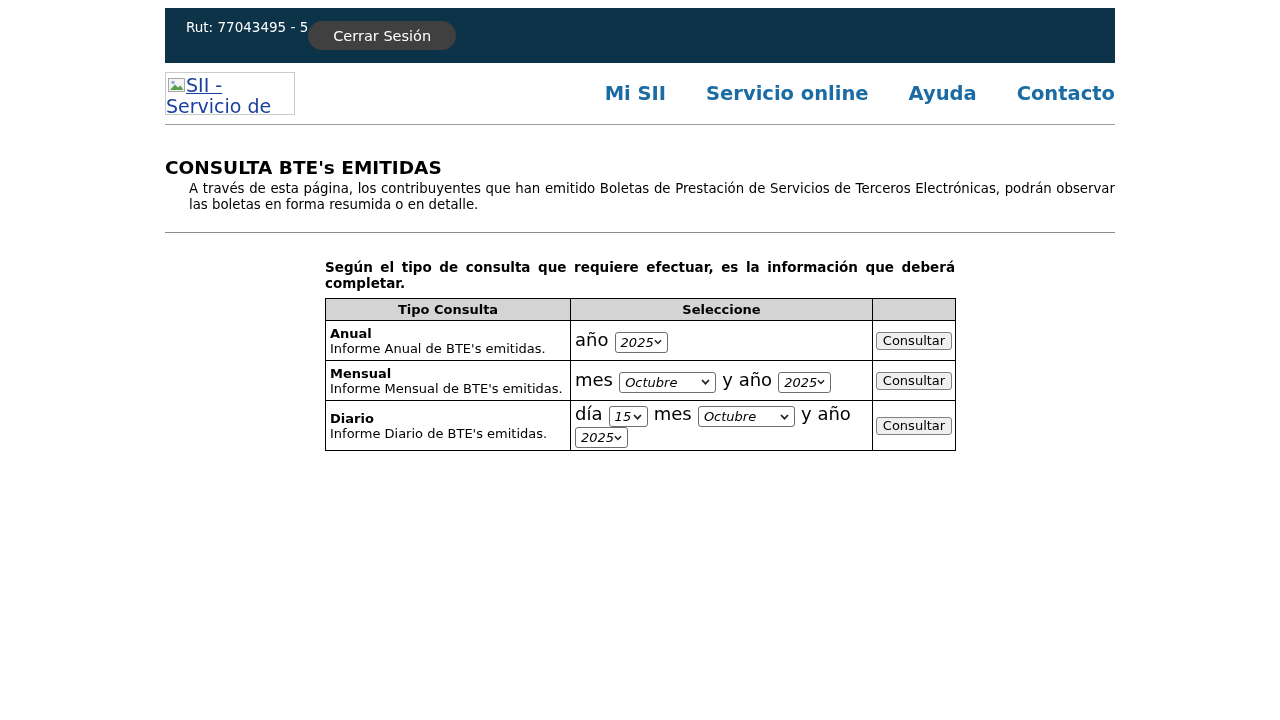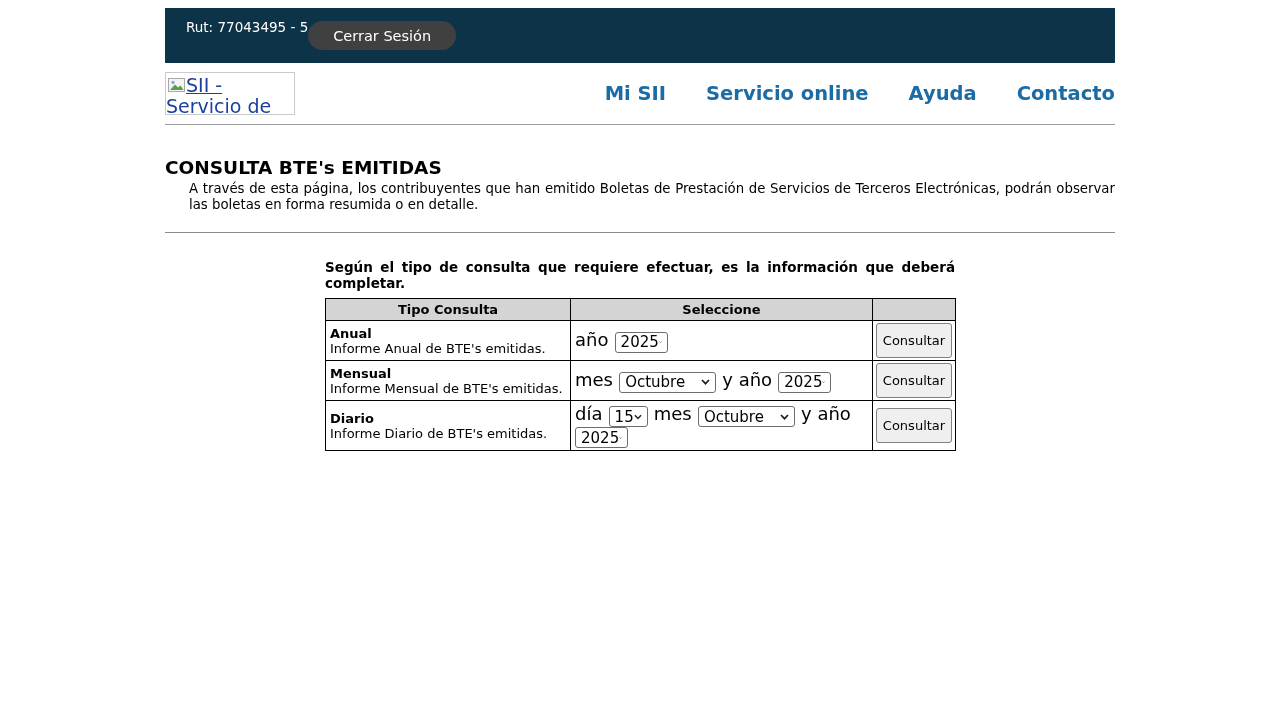--- a/index.html
+++ b/index.html
@@ -29,27 +29,27 @@
   .instruction { font-size:13.5px; font-weight:bold; line-height:15.5px; text-align:justify; }
 
   
   table.consulta { border-collapse:collapse; width:630px; margin-top:7px; table-layout:fixed; }
   .consulta th, .consulta td { border:1px solid #000; font-size:13px; }
   .consulta th { background:#d4d4d4; font-weight:bold; height:22px; text-align:center; }
   .col-tipo { width:245px; } .col-sel { width:302px; } .col-btn { width:83px; }
   .consulta td { height:40px; padding:2px 4px; vertical-align:middle; }
   .tipo-name { font-weight:bold; }
   td.btn-cell { text-align:center; padding:2px 3px; }
-  .btn-consultar { width:76px; height:35px; font-size:13px; font-family:inherit; color:#000;
+  .btn-consultar { width:76px; height:18px; font-size:13px; font-family:inherit; color:#000;
     background:#efefef; border:1px solid #818181; border-radius:3px; cursor:pointer; }
 
   
   .sel { display:inline-flex; align-items:center; justify-content:space-between; vertical-align:middle;
     height:21px; padding:0 5px; background:#ffffff; border:1px solid #6d6d6d; border-radius:3px; cursor:pointer; }
-  .sel .val { font-size:15px; white-space:nowrap; }
+  .sel .val { font-size:13px; white-space:nowrap;font-style:italic; }
   .sel-ano { width:53px; } .sel-mes { width:97px;align-items:center; } .sel-dia { width:39px; }
   .sel-label { font-size:18px; }
   .sel-gap { display:inline-block; width:2px; }
 </style>
 </head>
 <body>
 
 <div class="container">
 
   <div class="topbar">

